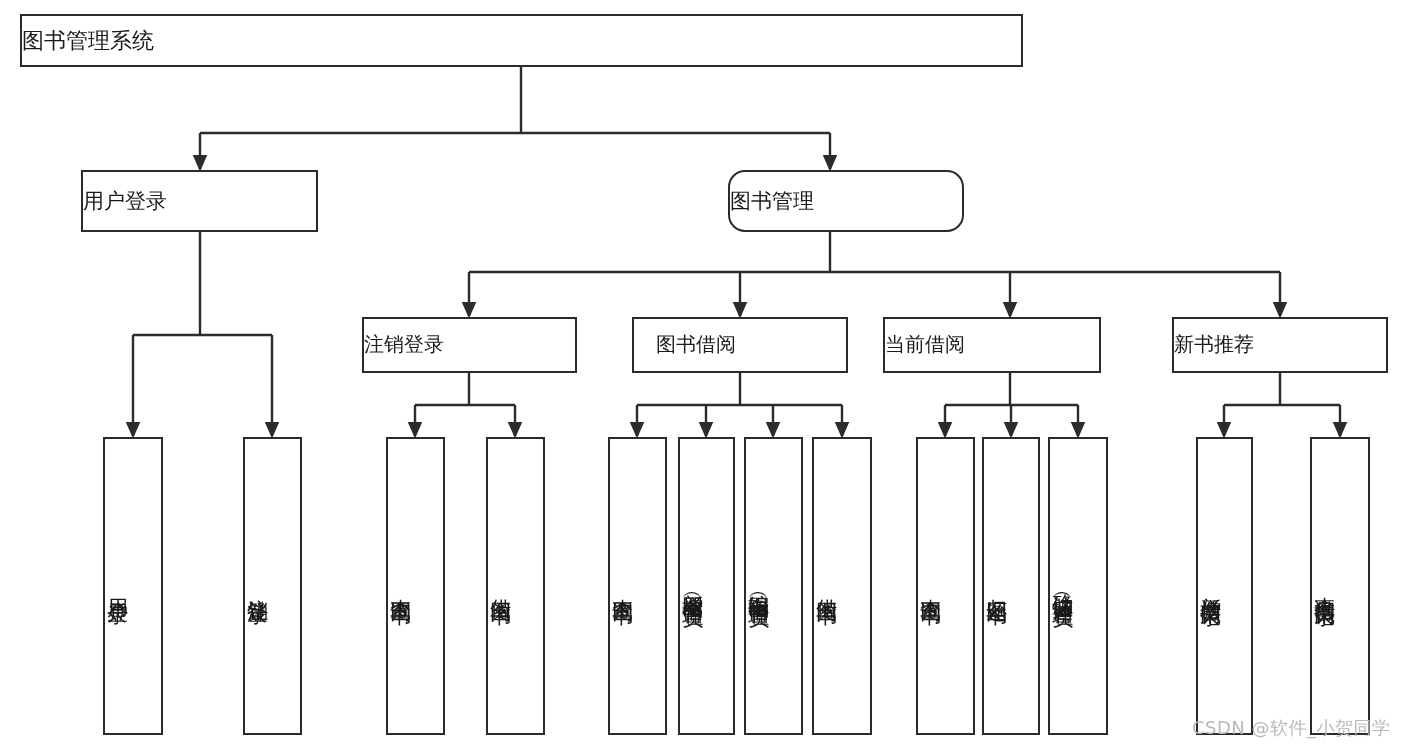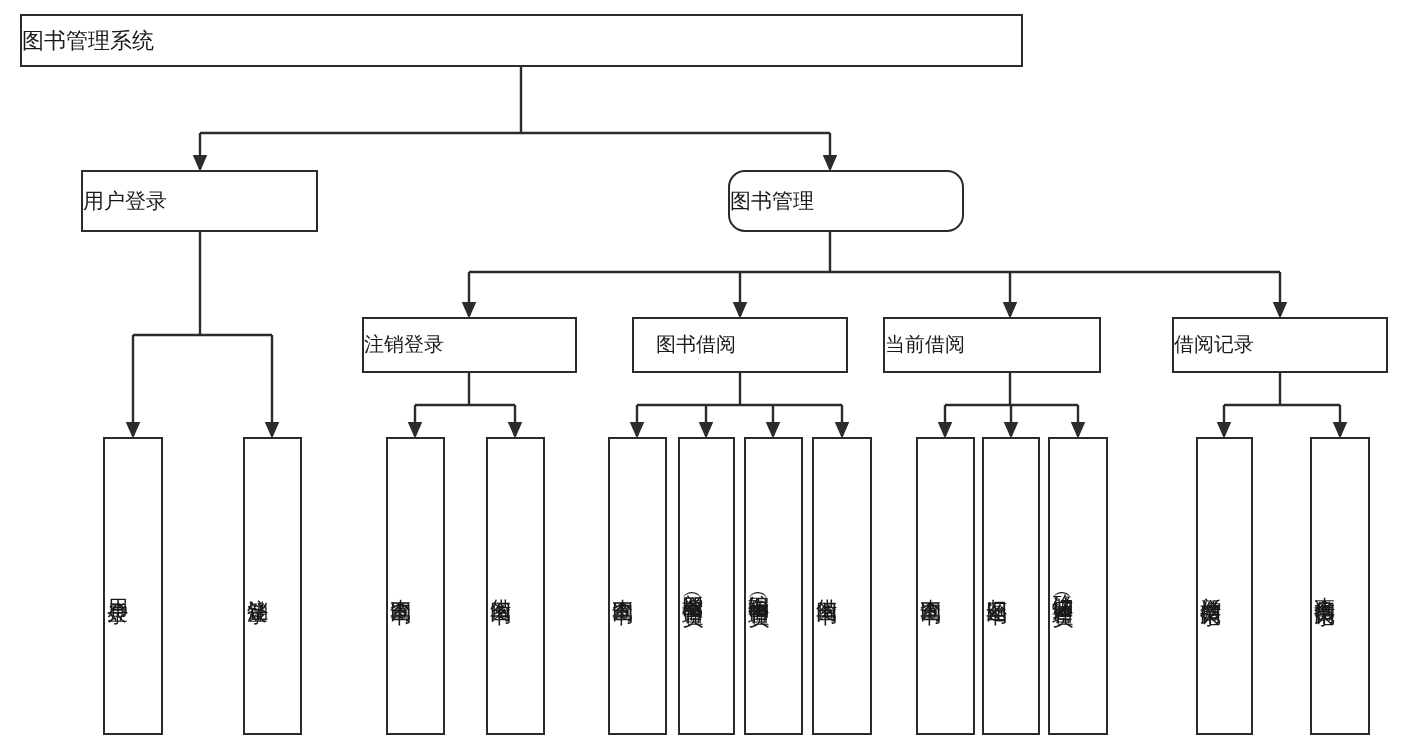--- a/index.html
+++ b/index.html
@@ -122,21 +122,21 @@
       <div class="node horizontal lvl-2" style="left: 362px; top: 317px; width: 215px; height: 56px;">
         <span class="node-label">注销登录</span>
       </div>
       <div class="node horizontal lvl-2" style="left: 632px; top: 317px; width: 216px; height: 56px; padding-left: 22px;">
         <span class="node-label">图书借阅</span>
       </div>
       <div class="node horizontal lvl-2" style="left: 883px; top: 317px; width: 218px; height: 56px;">
         <span class="node-label">当前借阅</span>
       </div>
       <div class="node horizontal lvl-2" style="left: 1172px; top: 317px; width: 216px; height: 56px;">
-        <span class="node-label">借阅记录</span>
+        <span class="node-label">新书推荐</span>
       </div>
       <div class="node vertical lvl-leaf" style="left: 103px; top: 437px; width: 60px; height: 298px;">
         <span class="node-label">用户登录</span>
       </div>
       <div class="node vertical lvl-leaf" style="left: 243px; top: 437px; width: 59px; height: 298px;">
         <span class="node-label">注销登录</span>
       </div>
       <div class="node vertical lvl-leaf" style="left: 386px; top: 437px; width: 59px; height: 298px;">
         <span class="node-label">查询图书</span>
       </div>
@@ -165,13 +165,14 @@
         <span class="node-label">确认归还（管理员）</span>
       </div>
       <div class="node vertical lvl-leaf" style="left: 1196px; top: 437px; width: 57px; height: 298px;">
         <span class="node-label">新增借阅记录</span>
       </div>
       <div class="node vertical lvl-leaf" style="left: 1310px; top: 437px; width: 60px; height: 298px;">
         <span class="node-label">查询借阅记录</span>
       </div>
     </div>
 
+  <div class="watermark" style="left:1192px; top:716px;">CSDN @软件_小贺同学</div>
 </div>
 
 </body></html>

